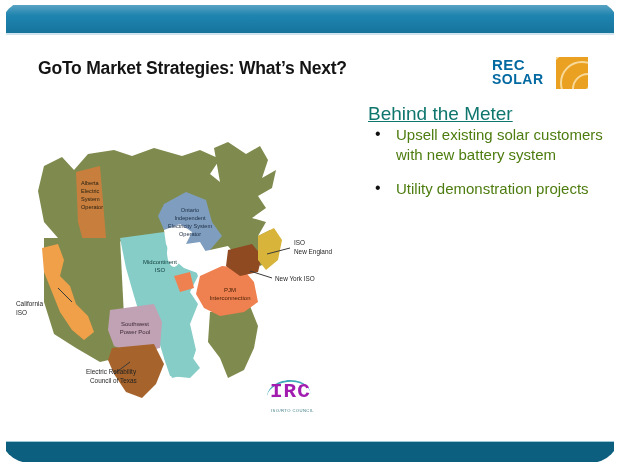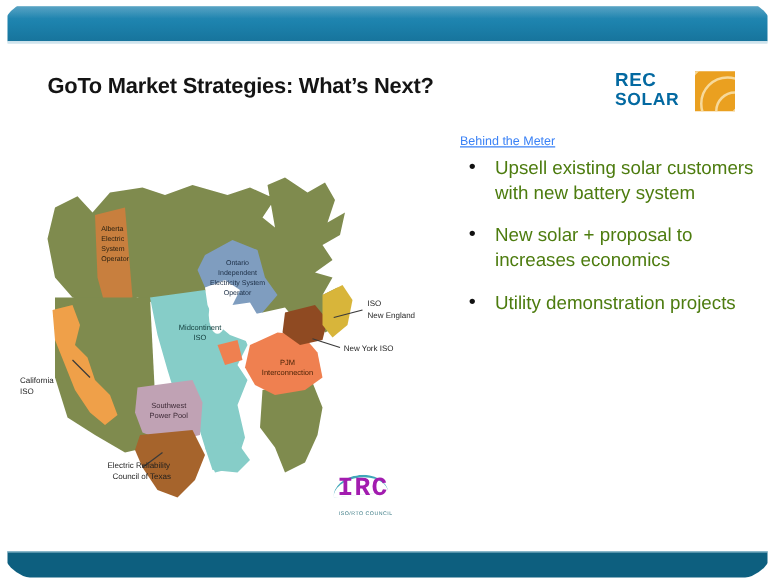--- a/index.html
+++ b/index.html
@@ -62,21 +62,21 @@
   }
   .rec-swoosh i.a{width:16px;height:16px;}
   .rec-swoosh i.b{width:28px;height:28px;}
   .rec-swoosh i.c{width:40px;height:40px;}
   .rec-swoosh i.d{width:52px;height:52px;}
   
   .rightcol{
     position:absolute;left:368px;top:104px;width:240px;
   }
   .heading{
-    font-size:10px;color:#3b82f6;text-decoration:underline;
+    font-size:19px;color:#0f766e;text-decoration:underline;
     margin:0 0 2px 0;line-height:19px;
   }
   .heading.second{margin-top:16px;}
   .bullets{list-style:none;margin:0;padding:0;}
   .bullets li{
     position:relative;padding-left:28px;
     font-size:15px;color:#4d7c0f;line-height:20px;
     margin-bottom:14px;
   }
   .bullets li:before{
@@ -127,21 +127,20 @@
         <i class="c"></i>
         <i class="d"></i>
     </div>
   </div>
 
   <div class="rightcol">
 
     <div class="heading">Behind the Meter</div>
     <ul class="bullets">
       <li>Upsell existing solar customers with new battery system</li>
-      <li>New solar + proposal to increases economics</li>
     </ul>
 
     <ul class="bullets">
       <li>Utility demonstration projects</li>
     </ul>
 
   </div>
 
   <div class="mapwrap">
     <svg class="mapsvg" viewBox="0 0 330 295">

